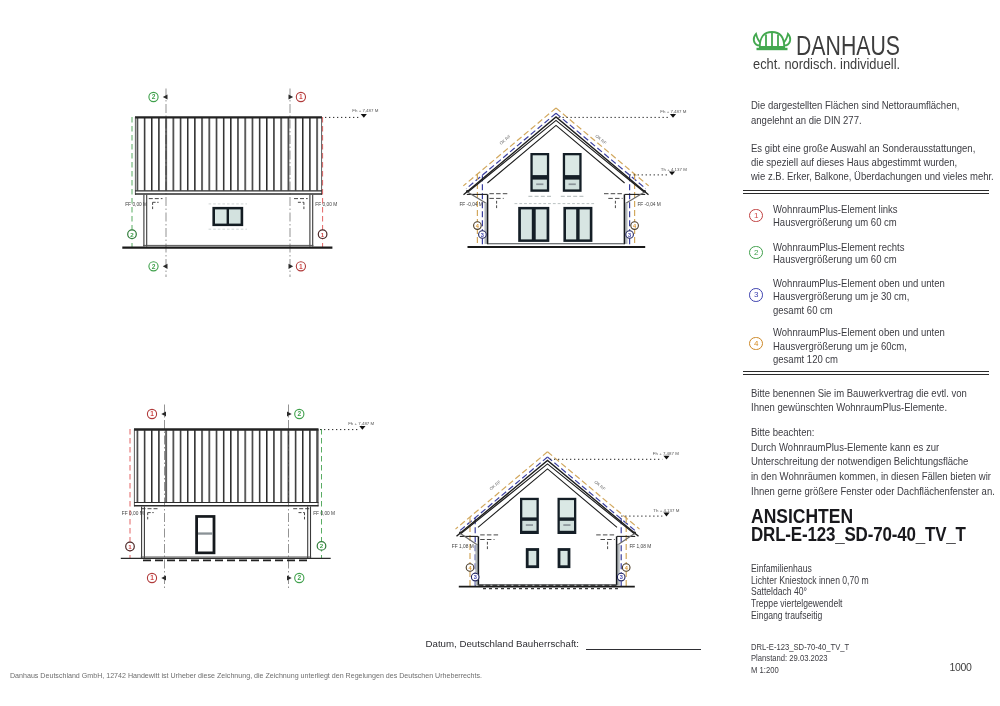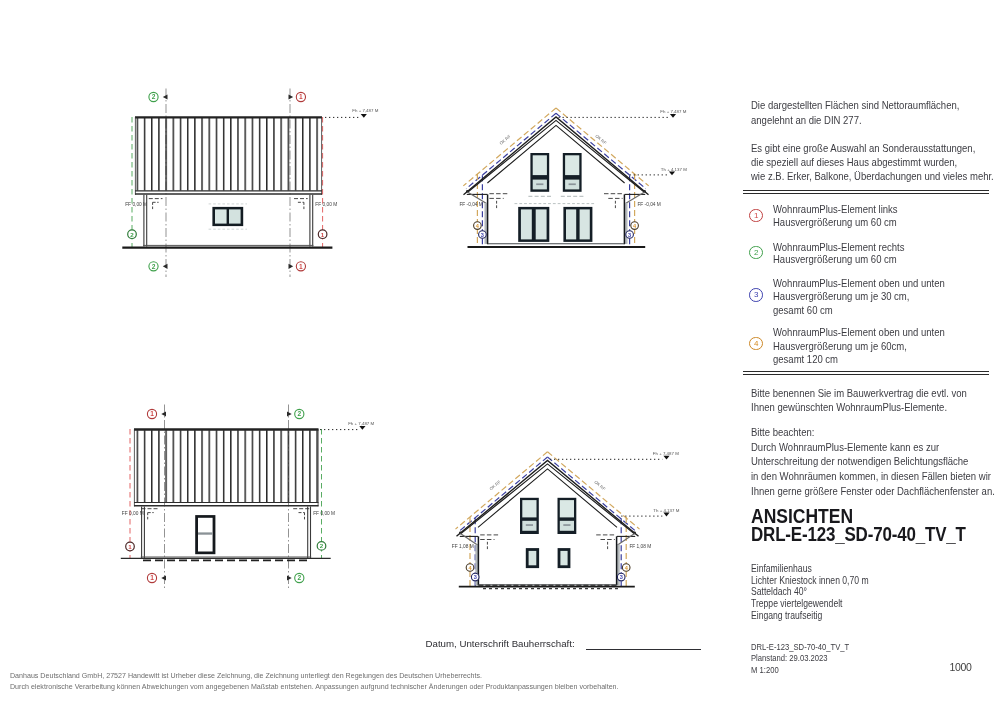--- a/index.html
+++ b/index.html
@@ -498,20 +498,38 @@
     </g>
 
     <g>
       <line x1="621.2" y1="516.1" x2="662.3" y2="516.1" stroke="#222" stroke-width="1" stroke-dasharray="1.3 2.7"></line>
       <polygon points="663.4,512.6 669.6,512.6 666.5,516.4" fill="#111"></polygon>
       <text x="653.3" y="511.9" font-size="4.4" fill="#555">Th + 4,137 M</text>
     </g>
   </g>
 </svg>
 
+<div class="abs" style="left:751px;top:26px;width:220px;height:46px;">
+
+  <svg class="abs" style="left:0;top:-0.5px" width="42" height="28" viewBox="0 0 42 28">
+    <g stroke="#43a84f" fill="#fff" stroke-width="1.8">
+      <path d="M7 19.5 C 2 17.5, 1.5 11.5, 5 7.8 C 6 12.2, 7.8 15.7, 10.8 18.2 Z"></path>
+      <path d="M35 19.5 C 40 17.5, 40.5 11.5, 37 7.8 C 36 12.2, 34.2 15.7, 31.2 18.2 Z"></path>
+      <path d="M8.8 21 Q8.8 6 21 6 Q33.2 6 33.2 21 Z"></path>
+      <line x1="15" y1="8.6" x2="15" y2="21"></line>
+      <line x1="21" y1="6" x2="21" y2="21"></line>
+      <line x1="27" y1="8.6" x2="27" y2="21"></line>
+      <line x1="5.5" y1="23" x2="36.5" y2="23" stroke-width="2.4"></line>
+    </g>
+  </svg>
+
+  <div class="abs" style="left:45px;top:5.5px;font-size:28px;line-height:28px;color:#3d3d3d;transform:scaleX(0.76);transform-origin:0 0;">DANHAUS</div>
+
+  <div class="abs" style="left:2px;top:30px;font-size:14.6px;color:#3d3d3d;transform:scaleX(0.88);transform-origin:0 0;white-space:nowrap;">echt.&nbsp;nordisch.&nbsp;individuell.</div>
+</div>
 
 <div class="abs txt" style="left:751px;top:98.4px;">Die dargestellten Flächen sind Nettoraumflächen,<br>angelehnt an die DIN 277.</div>
 
 <div class="abs txt" style="left:751px;top:140.5px;">Es gibt eine große Auswahl an Sonderausstattungen,<br>die speziell auf dieses Haus abgestimmt wurden,<br>wie z.B. Erker, Balkone, Überdachungen und vieles mehr.</div>
 
 <div class="abs" style="left:743px;top:190px;width:246px;height:2.2px;border-top:1.2px solid #2a2a2a;border-bottom:1.2px solid #2a2a2a;"></div>
 
 <div class="abs" style="left:749.4px;top:208.9px;width:11.6px;height:11.6px;border:1.3px solid #c04040;border-radius:50%;color:#d04848;font-size:8px;line-height:11.2px;text-align:center;">1</div>
 <div class="abs lst" style="left:772.5px;top:203.3px;">WohnraumPlus-Element links<br>Hausvergrößerung um 60 cm</div>
 
@@ -531,20 +549,19 @@
 <div class="abs txt" style="left:751px;top:425.2px;line-height:14.6px;">Bitte beachten:<br>Durch WohnraumPlus-Elemente kann es zur<br>Unterschreitung der notwendigen Belichtungsfläche<br>in den Wohnräumen kommen, in diesen Fällen bieten wir<br>Ihnen gerne größere Fenster oder Dachflächenfenster an.</div>
 
 <div class="abs" style="left:751px;top:506.8px;font-size:20px;line-height:18.6px;font-weight:bold;color:#18181c;white-space:nowrap;transform:scaleX(0.875);transform-origin:0 0;">ANSICHTEN<br><span style="font-size:19.4px;letter-spacing:-0.2px;">DRL-E-123_SD-70-40_TV_T</span></div>
 
 <div class="abs" style="left:751px;top:563px;font-size:10px;line-height:11.7px;color:#3c3c42;white-space:nowrap;transform:scaleX(0.86);transform-origin:0 0;">Einfamilienhaus<br>Lichter Kniestock innen 0,70 m<br>Satteldach 40°<br>Treppe viertelgewendelt<br>Eingang traufseitig</div>
 
 <div class="abs" style="left:751px;top:642.2px;font-size:9px;line-height:11.15px;color:#3c3c42;white-space:nowrap;transform:scaleX(0.85);transform-origin:0 0;">DRL-E-123_SD-70-40_TV_T<br>Planstand: 29.03.2023<br>M 1:200</div>
 
 <div class="abs" style="left:949.5px;top:660.8px;font-size:10.5px;letter-spacing:-0.3px;color:#3f3f3f;">1000</div>
 
-<div class="abs" style="left:425.5px;top:637.7px;font-size:9.7px;color:#2e2e33;">Datum, Unterschrift Bauherrschaft:</div>
+<div class="abs" style="left:425.5px;top:637.7px;font-size:9.7px;color:#2e2e33;">Datum, Deutschland Bauherrschaft:</div>
 
 <div class="abs" style="left:585.5px;top:648.6px;width:115.5px;border-top:1.1px solid #2e2e33;"></div>
 
-<div class="abs" style="left:10px;top:672.3px;font-size:7.1px;color:#6e6e6e;white-space:nowrap;">Danhaus Deutschland GmbH, 27527 Handewitt ist Urheber diese Zeichnung, die Zeichnung unterliegt den Regelungen des Deutschen Urheberrechts.</div>
-
-<div class="abs" style="left:10px;top:682.8px;font-size:7.1px;color:#6e6e6e;white-space:nowrap;">Durch elektronische Verarbeitung können Abweichungen vom angegebenen Maßstab entstehen. Anpassungen aufgrund technischer Änderungen oder Produktanpassungen bleiben vorbehalten.</div>
+<div class="abs" style="left:10px;top:672.3px;font-size:7.1px;color:#6e6e6e;white-space:nowrap;">Danhaus Deutschland GmbH, 12742 Handewitt ist Urheber diese Zeichnung, die Zeichnung unterliegt den Regelungen des Deutschen Urheberrechts.</div>
+
 </div>
 
 </body></html>

